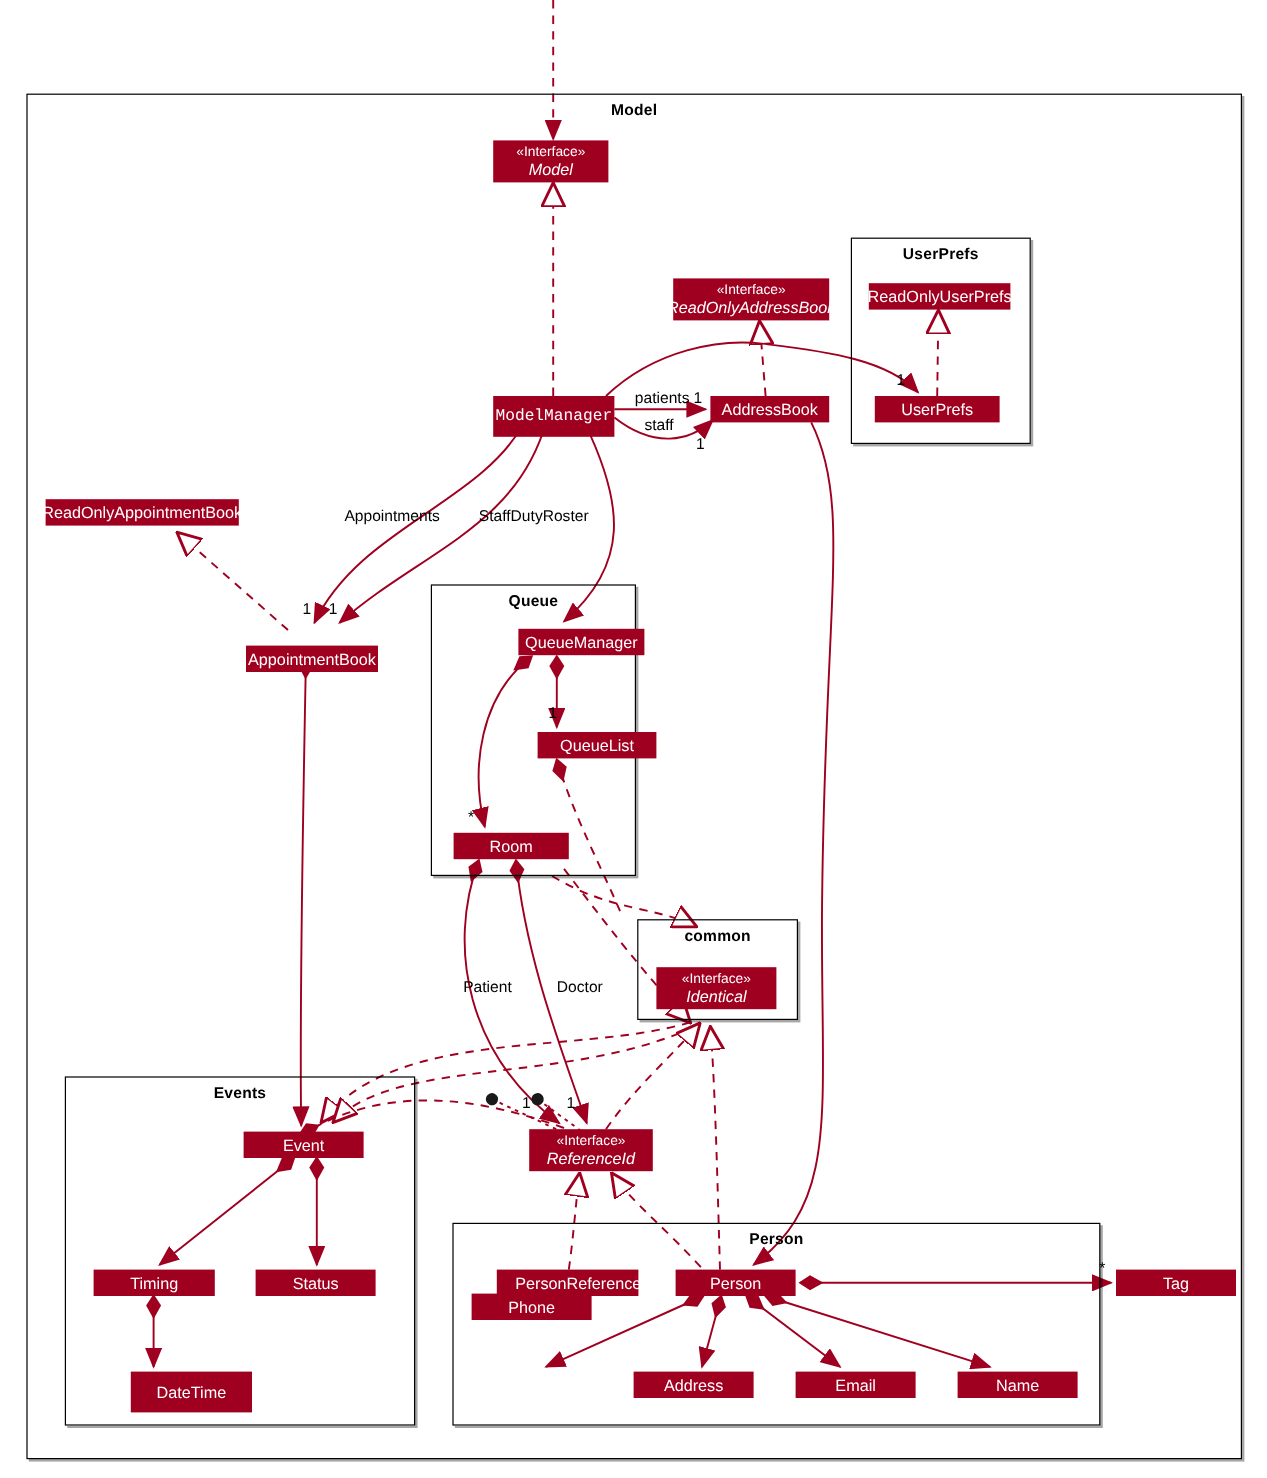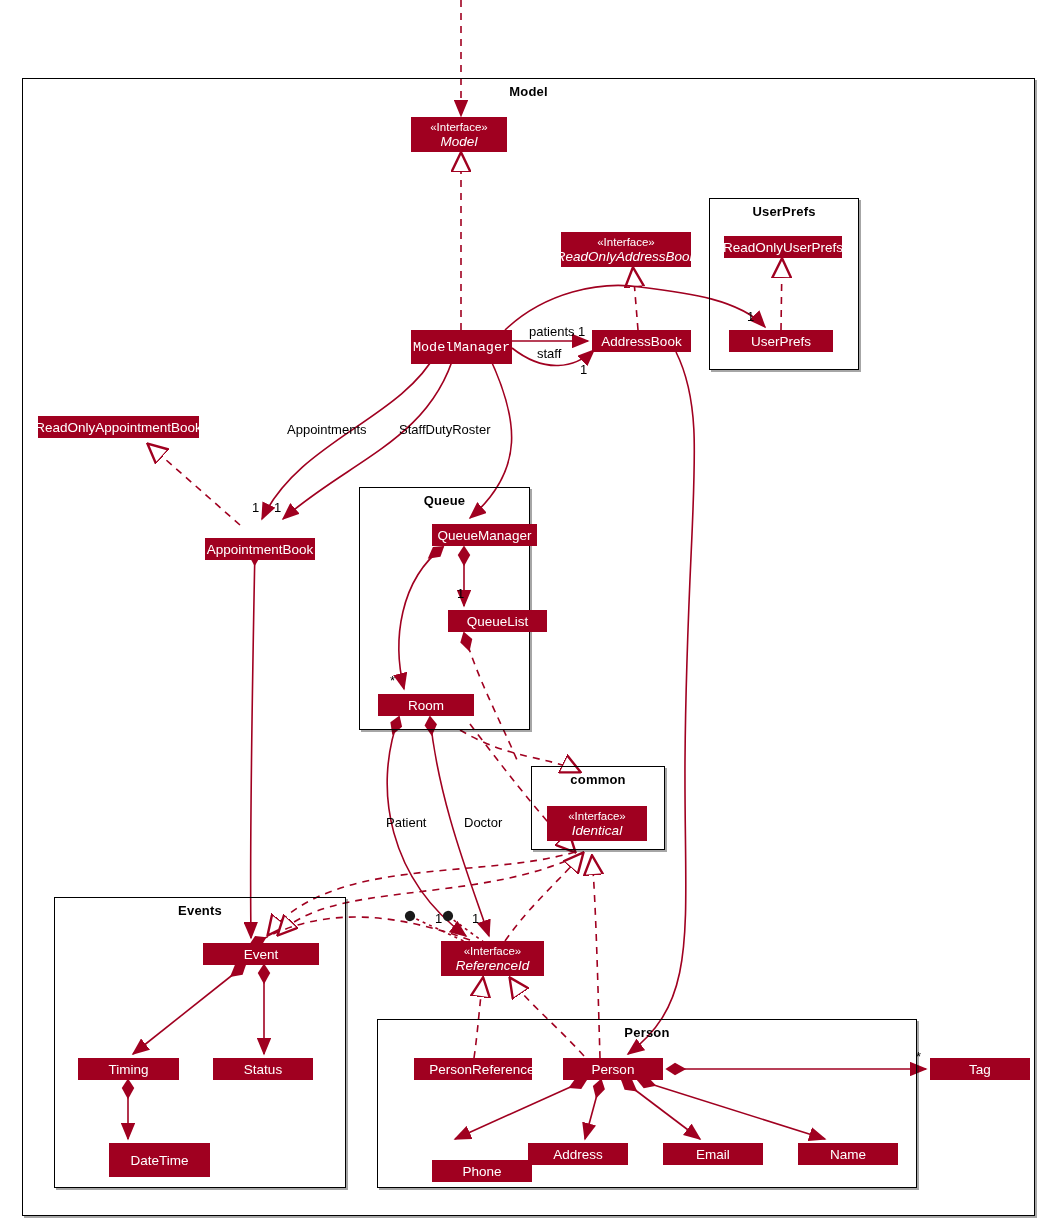--- a/index.html
+++ b/index.html
@@ -168,21 +168,21 @@
       <div class="cls" style="left: 415px; top: 610px; width: 99px; height: 22px; margin-left: 33px;">
         <div class="nm">QueueList</div>
       </div>
       <div class="cls" style="left: 378px; top: 694px; width: 96px; height: 22px;">
         <div class="nm">Room</div>
       </div>
       <div class="cls iface" style="left: 547px; top: 806px; width: 100px; height: 35px;">
         <div class="stereo">«Interface»</div>
         <div class="nm">Identical</div>
       </div>
-      <div class="cls" style="left: 203px; top: 943px; width: 116px; height: 22px;">
+      <div class="cls" style="left: 203px; top: 943px; width: 100px; height: 22px;">
         <div class="nm">Event</div>
       </div>
       <div class="cls iface" style="left: 441px; top: 941px; width: 103px; height: 35px;">
         <div class="stereo">«Interface»</div>
         <div class="nm">ReferenceId</div>
       </div>
       <div class="cls" style="left: 78px; top: 1058px; width: 101px; height: 22px;">
         <div class="nm">Timing</div>
       </div>
       <div class="cls" style="left: 213px; top: 1058px; width: 100px; height: 22px;">
@@ -190,21 +190,21 @@
       </div>
       <div class="cls" style="left: 78px; top: 1143px; width: 101px; height: 34px; margin-left: 31px;">
         <div class="nm">DateTime</div>
       </div>
       <div class="cls" style="left: 414px; top: 1058px; width: 118px; height: 22px; padding-left: 29px;">
         <div class="nm">PersonReferenceId</div>
       </div>
       <div class="cls" style="left: 563px; top: 1058px; width: 100px; height: 22px;">
         <div class="nm">Person</div>
       </div>
-      <div class="cls" style="left: 393px; top: 1160px; width: 100px; height: 22px; margin-left: 39px;">
+      <div class="cls" style="left: 393px; top: 1078px; width: 100px; height: 22px;">
         <div class="nm">Phone</div>
       </div>
       <div class="cls" style="left: 528px; top: 1143px; width: 100px; height: 22px;">
         <div class="nm">Address</div>
       </div>
       <div class="cls" style="left: 663px; top: 1143px; width: 100px; height: 22px;">
         <div class="nm">Email</div>
       </div>
       <div class="cls" style="left: 798px; top: 1143px; width: 100px; height: 22px;">
         <div class="nm">Name</div>

